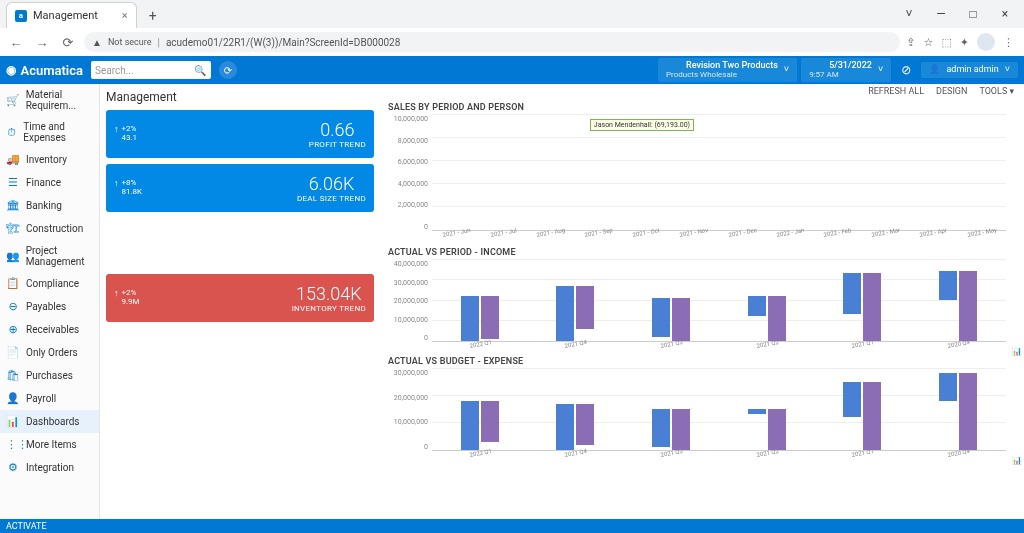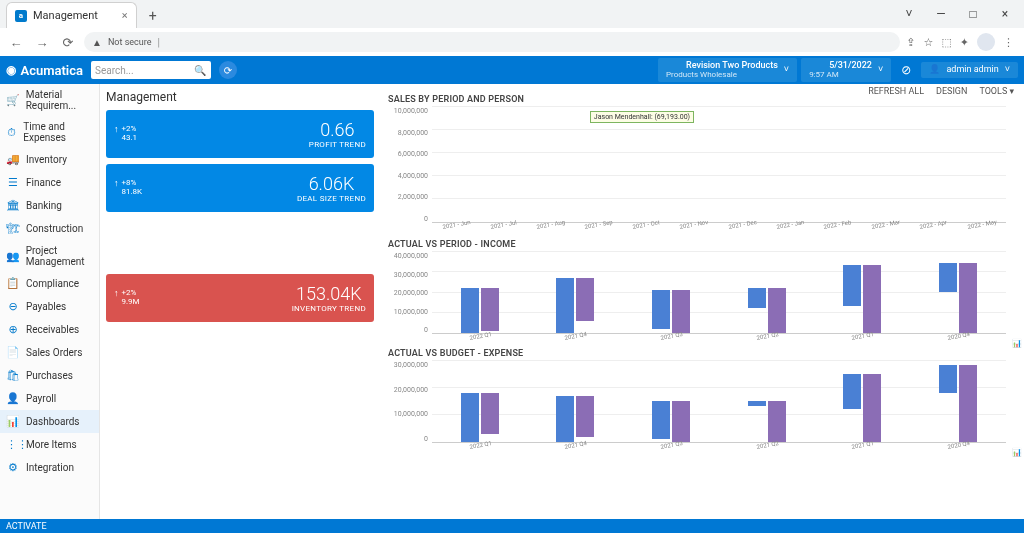--- a/index.html
+++ b/index.html
@@ -103,20 +103,21 @@
     </div>
   </div>
   <div class="omnibox-row">
     <span class="nav-icon">←</span>
     <span class="nav-icon">→</span>
     <span class="nav-icon">⟳</span>
     <div class="url-bar">
       <span>▲</span>
       <span class="secure">Not secure</span>
       <span style="opacity:.6">|</span>
+      <span>acudemo01/22R1/(W(3))/Main?ScreenId=DB000028</span>
     </div>
     <div class="omnibox-right">
       <span>⇪</span>
       <span>☆</span>
       <span>⬚</span>
       <span>✦</span>
       <div class="avatar-circle"></div>
       <span>⋮</span>
     </div>
   </div>
@@ -193,21 +194,21 @@
       <div class="side-item">
         <span class="ic">⊖</span>
         <span>Payables</span>
       </div>
       <div class="side-item">
         <span class="ic">⊕</span>
         <span>Receivables</span>
       </div>
       <div class="side-item">
         <span class="ic">📄</span>
-        <span>Sales Orders</span>
+        <span>Only Orders</span>
       </div>
       <div class="side-item">
         <span class="ic">🛍</span>
         <span>Purchases</span>
       </div>
       <div class="side-item">
         <span class="ic">👤</span>
         <span>Payroll</span>
       </div>
       <div class="side-item dashboards">
@@ -270,21 +271,21 @@
     </div>
   </div>
         </div>
     </div>
     <div class="charts-col">
       <div class="page-actions" style="position:absolute;right:10px;top:2px">
         <span>REFRESH ALL</span>
         <span>DESIGN</span>
         <span>TOOLS ▾</span>
       </div>
-      <div id="charts" style="margin-top:6px">
+      <div id="charts" style="margin-top:14px">
           <div class="chart-box">
             <div class="chart-title">SALES BY PERIOD AND PERSON</div>
             <div class="stacked-chart">
               <div class="y-axis">
                 <span>10,000,000</span>
                 <span>8,000,000</span>
                 <span>6,000,000</span>
                 <span>4,000,000</span>
                 <span>2,000,000</span>
                 <span>0</span>

